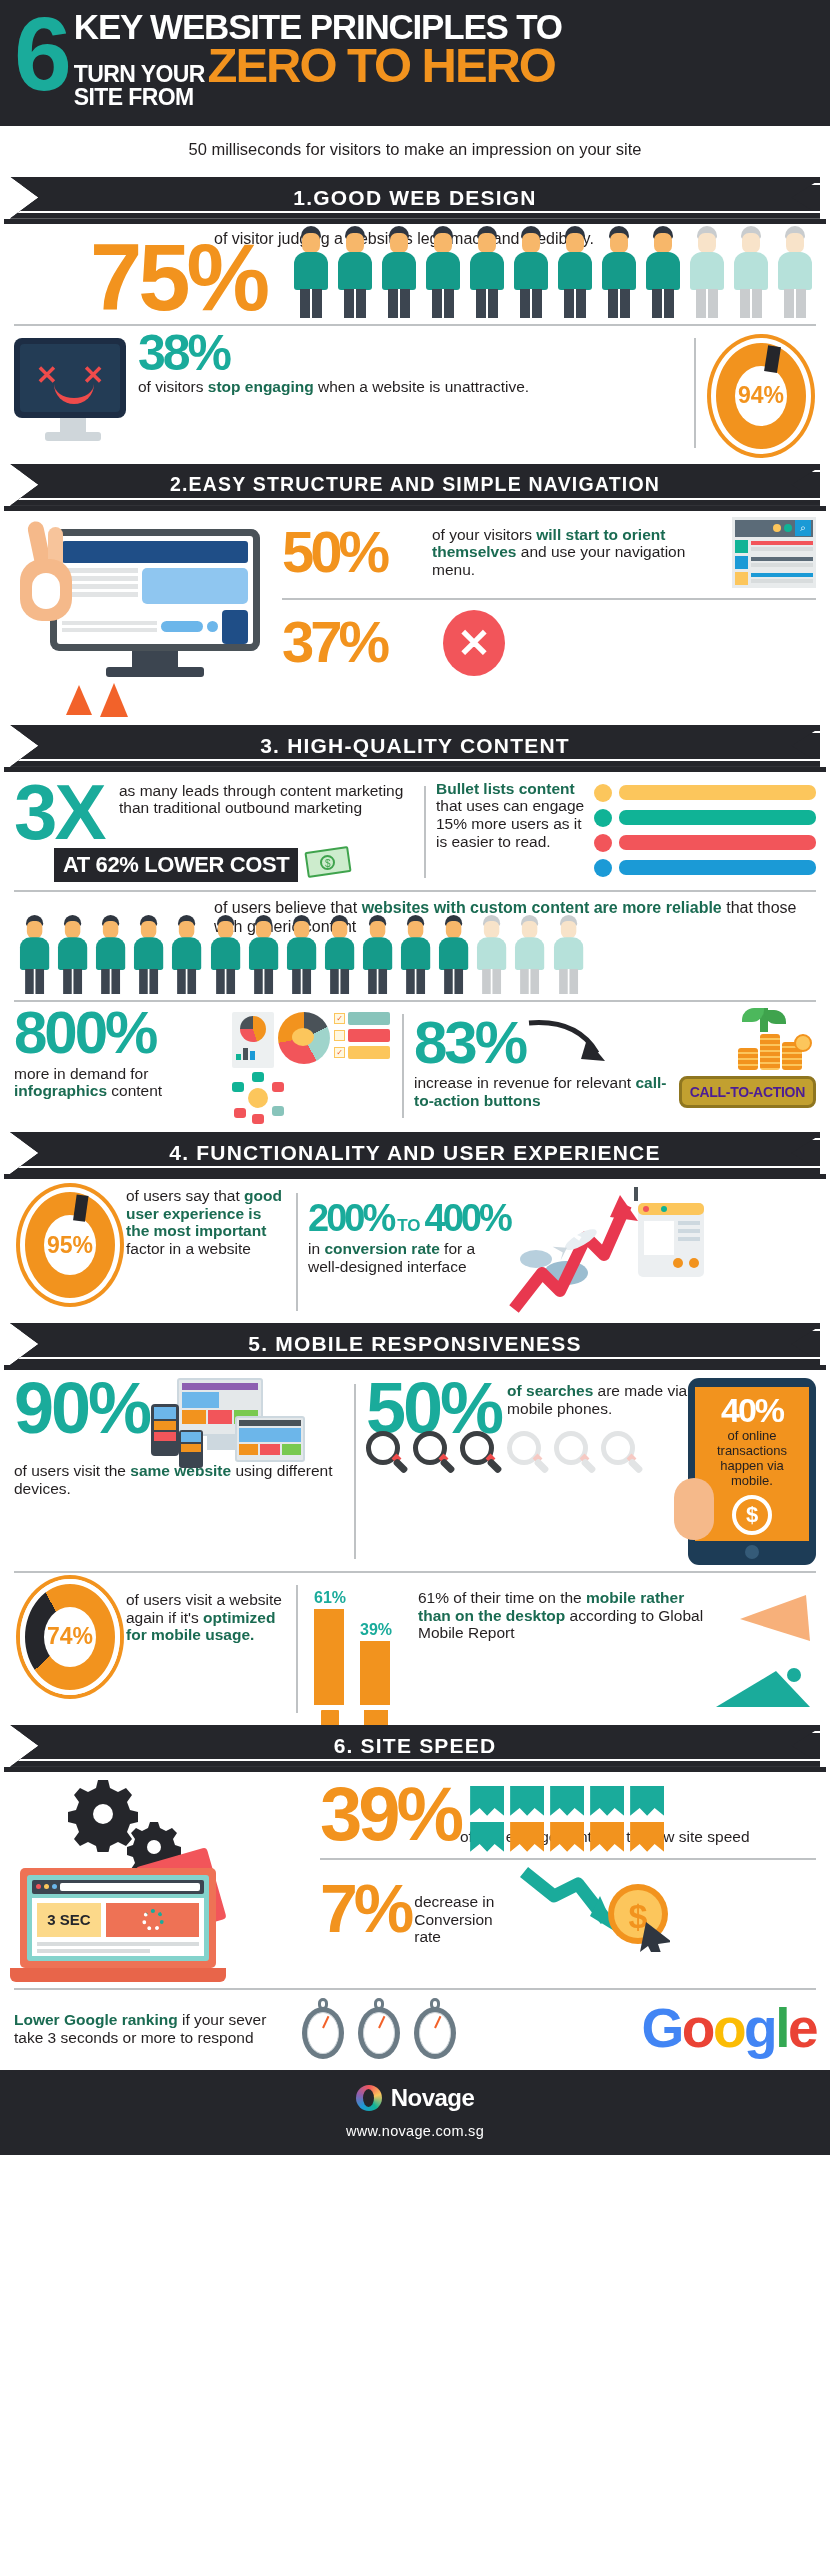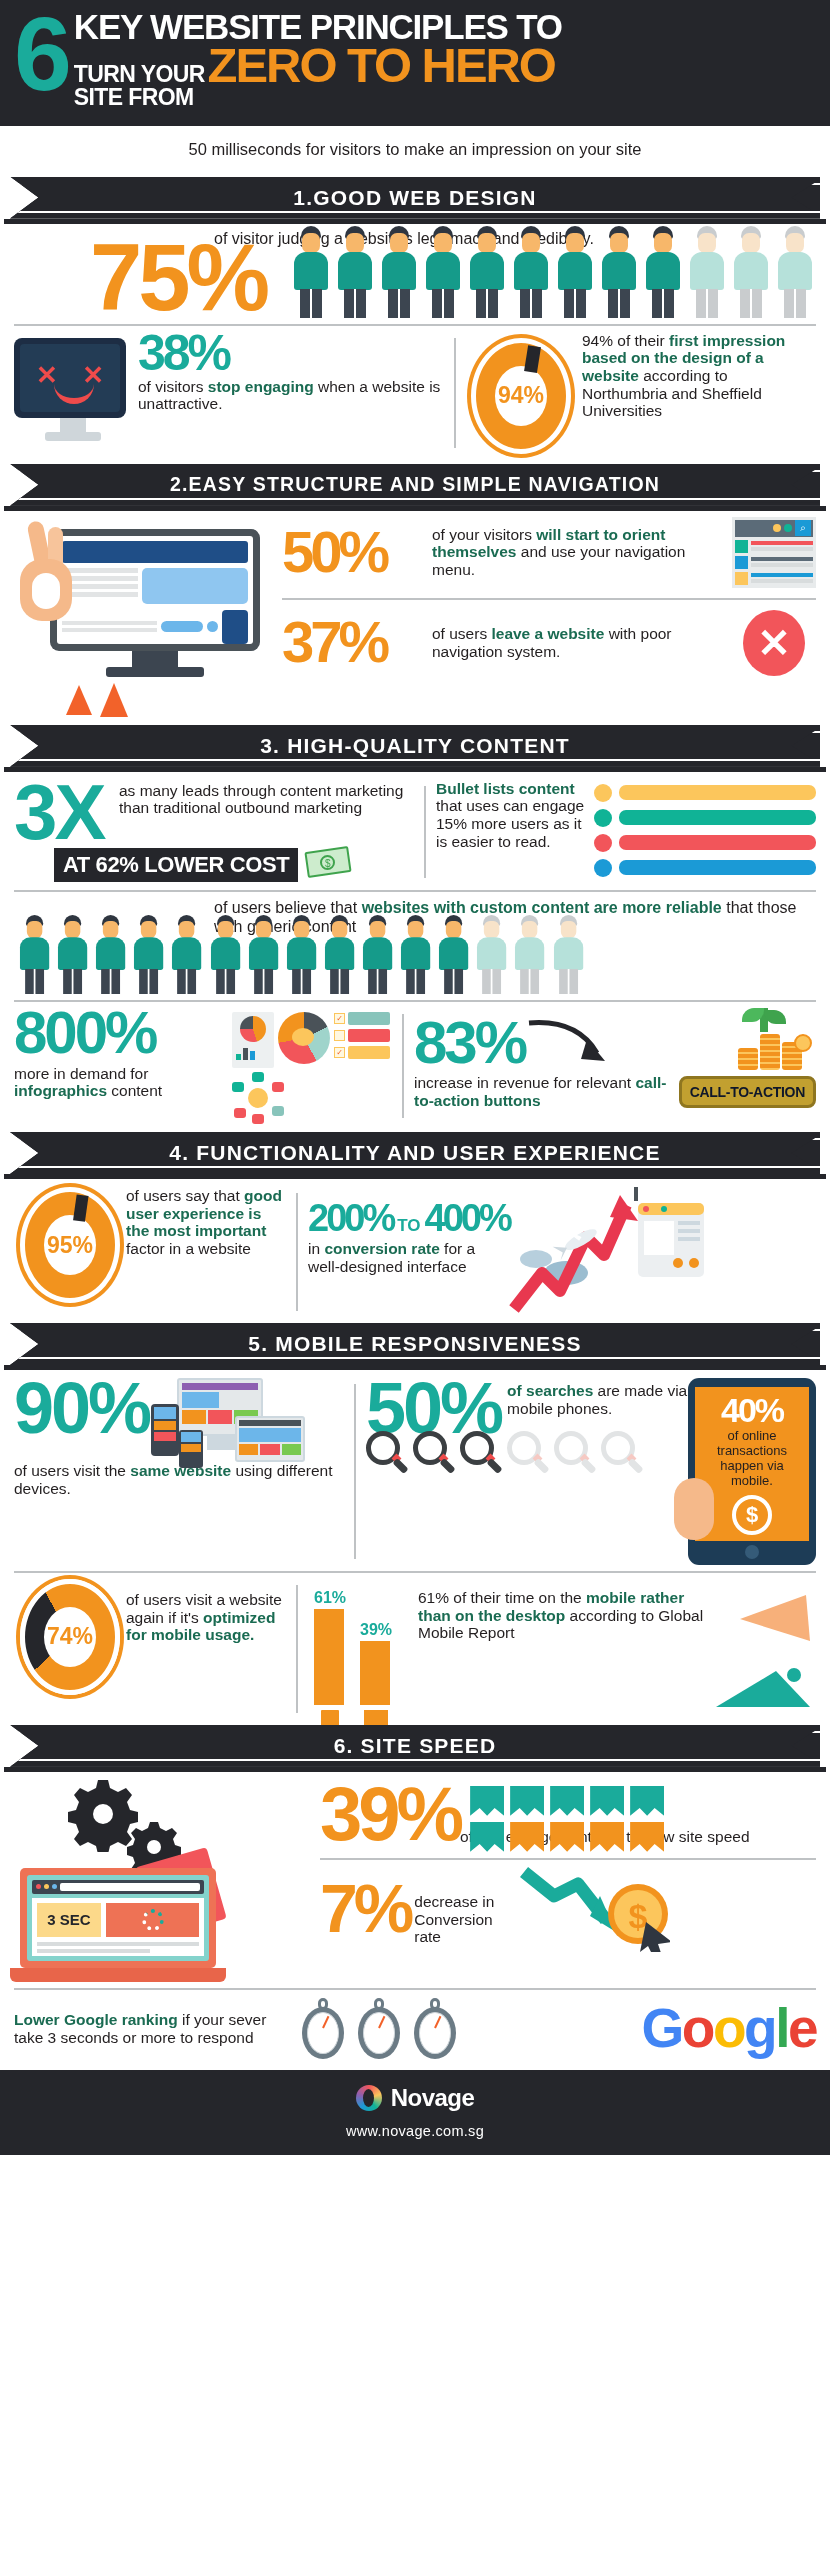--- a/index.html
+++ b/index.html
@@ -90,21 +90,21 @@
     color:#f2931e; font-weight:bold; }
 
   
   .bl-row { display:flex; align-items:center; gap:7px; margin-bottom:7px; }
   .bl-dot { width:18px; height:18px; border-radius:50%; }
   .bl-bar { height:15px; border-radius:7px; flex:1; }
 
   
   .mon-frame { background:#1d2d44; border-radius:8px; position:relative; }
   .tag-dark { background:#25262b; color:#fff; font-weight:bold; display:inline-block; padding:4px 9px; font-size:22px; letter-spacing:-0.4px; }
-  .cta-btn { background:#c2a030; border:3px solid #8f7620; border-radius:8px; color:#0f172a;
+  .cta-btn { background:#c2a030; border:3px solid #8f7620; border-radius:8px; color:#4c1d95;
      font-weight:bold; font-size:14px; letter-spacing:-0.3px; padding:5px 8px; }
   .mag { width:44px; height:44px; position:relative; }
   .mag .circ { position:absolute; top:0; left:0; width:34px; height:34px; border-radius:50%; border:5px solid #3b3f42; }
   .mag .hdl { position:absolute; bottom:1px; right:6px; width:7px; height:16px; background:#3b3f42; transform:rotate(-45deg); border-radius:3px; }
   .mag .nk { position:absolute; bottom:13px; right:10px; width:7px; height:7px; background:#ef4b4b; transform:rotate(-45deg); }
   .mag.pale .circ { border-color:#e2e4e5; } .mag.pale .hdl { background:#e2e4e5; } .mag.pale .nk { background:#f6c9c3; }
 
   .footer { background:#25262b; padding:14px 0 16px 0; text-align:center; }
   .footer-brand { display:flex; align-items:center; justify-content:center; gap:9px; }
   .footer-name { color:#fff; font-weight:bold; font-size:24px; letter-spacing:-0.5px; }
@@ -255,23 +255,20 @@
 
     <div class="vr"></div>
 
     <div style="width:110px;display:flex;align-items:center;justify-content:center;padding-top:6px;">
       <div class="donut" style="width:100px;height:116px;background:#f2931e;border:5px solid #fff;box-shadow:0 0 0 4px #f2931e;">
         <div style="position:absolute;top:3px;left:48px;width:13px;height:26px;background:#25262b;transform:rotate(9deg);transform-origin:bottom center;"></div>
         <div class="hole" style="width:52px;height:60px;font-size:23px;">94%</div>
       </div>
     </div>
 
-    <div style="width:240px;padding-left:6px;" class="txt">
-      <span>94% of their </span><span class="b-teal">first impression based on the design of a website</span><span> according to Northumbria and Sheffield Universities</span>
-    </div>
   </div>
 
   <div class="ribbon-wrap" style="margin-top:10px;">
     <div class="ribbon">
         <div class="ribbon-inner">
       <span class="ribbon-title" style="font-size:19.5px;">2.EASY STRUCTURE AND SIMPLE NAVIGATION</span>
     </div>
       </div>
   </div>
   <div class="ribbon-shadow"></div>
@@ -352,23 +349,20 @@
                 </span>
               </div>
           </div>
         </div>
       </div>
 
       <div class="hr" style="margin:10px 0;"></div>
 
       <div class="row" style="align-items:center;">
         <div class="bignum-org" style="font-size:58px;width:150px;">37%</div>
-        <div class="txt" style="flex:1;">
-          <span>of users </span><span class="b-teal">leave a website</span><span> with poor navigation system.</span>
-        </div>
         <div style="width:84px;display:flex;justify-content:center;">
           <div style="width:62px;height:66px;border-radius:50%;background:#f2555a;display:flex;align-items:center;justify-content:center;color:#fff;font-size:40px;font-weight:bold;line-height:1;">✕</div>
         </div>
       </div>
     </div>
   </div>
 
   <div class="ribbon-wrap" style="margin-top:8px;">
     <div class="ribbon">
         <div class="ribbon-inner">

